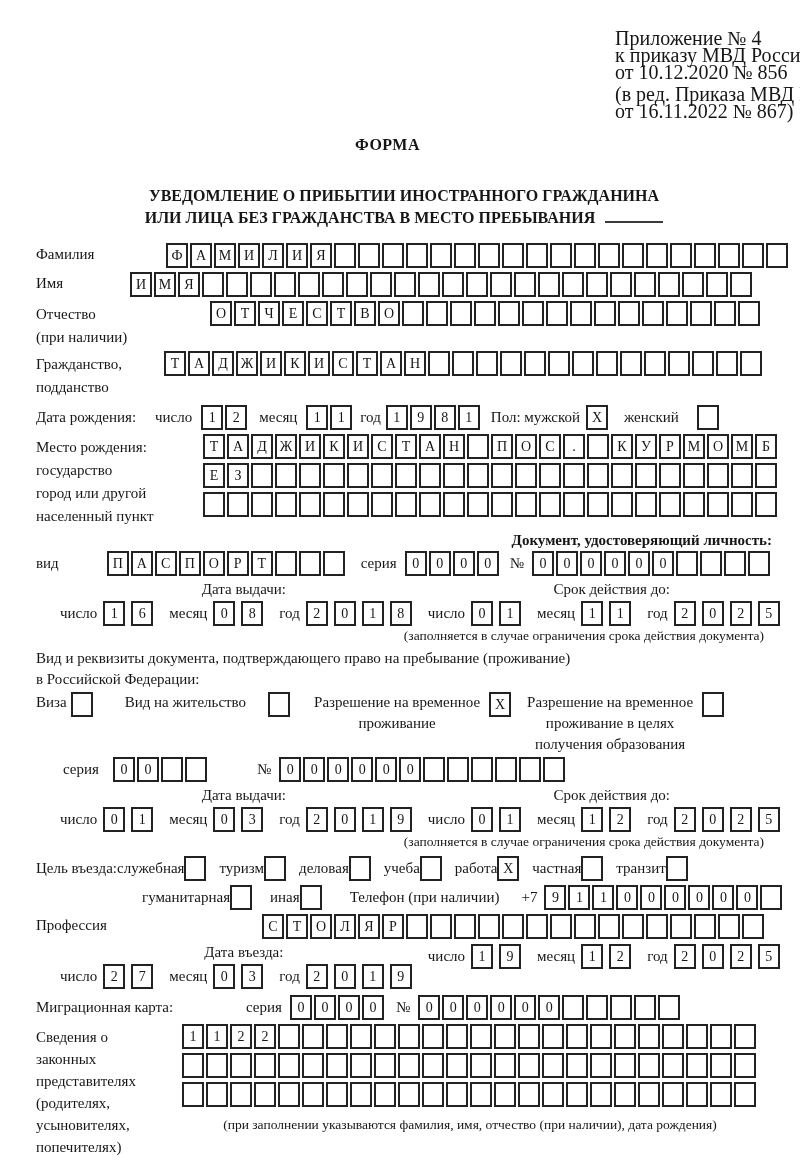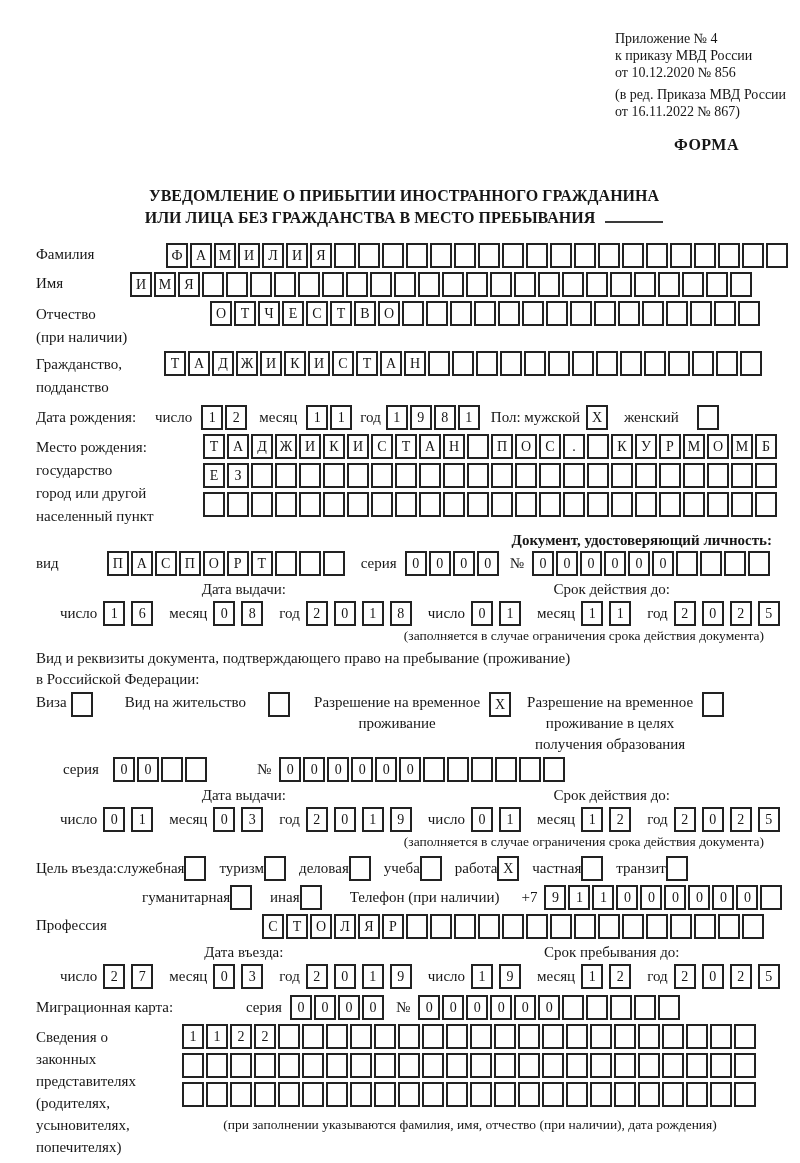--- a/index.html
+++ b/index.html
@@ -2,23 +2,23 @@
 <html><head>
 <meta charset="utf-8">
 <style>
   html,body{margin:0;padding:0;}
   body{
     width:800px;height:1163px;overflow:hidden;background:#ffffff;color:#161616;
     font-family:"Liberation Serif","DejaVu Serif",serif;font-size:15px;
   }
   .page{padding:30px 28px 0 36px;box-sizing:border-box;}
   
-  .annex{margin-left:579px;line-height:17px;font-size:14px;white-space:nowrap;}
+  .annex{margin-left:579px;line-height:17px;font-size:20px;white-space:nowrap;}
   .annex .gap{margin-top:5px;}
-  .forma{text-align:right;padding-right:33px;font-weight:bold;font-size:16px;margin-top:16px;letter-spacing:.5px;}
+  .forma{text-align:center;padding-right:33px;font-weight:bold;font-size:16px;margin-top:16px;letter-spacing:.5px;}
   
   .title{text-align:center;font-weight:bold;font-size:16px;margin-top:31px;line-height:22px;}
   .blankline{display:inline-block;width:58px;height:13px;border-bottom:2px solid #3a3a3a;margin-left:10px;}
   .sec1{font-weight:bold;font-size:15px;margin-top:22px;}
   
   .cells{display:flex;flex-wrap:nowrap;}
   .cell{
     box-sizing:border-box;flex:none;width:22px;height:25px;margin-right:2px;
     border:2px solid #222;display:inline-flex;align-items:center;justify-content:center;
     font-size:14px;background:#fff;
@@ -612,21 +612,20 @@
         <span>год</span>
         <div class="cells">
             <span class="cell">2</span>
             <span class="cell">0</span>
             <span class="cell">1</span>
             <span class="cell">9</span>
           </div>
       </div>
     </div>
     <div class="datecol">
-      <div class="hdr">Срок пребывания до:</div>
       <div class="inl">
         <span>число</span>
         <div class="cells">
             <span class="cell">1</span>
             <span class="cell">9</span>
           </div>
         <span>месяц</span>
         <div class="cells">
             <span class="cell">1</span>
             <span class="cell">2</span>

